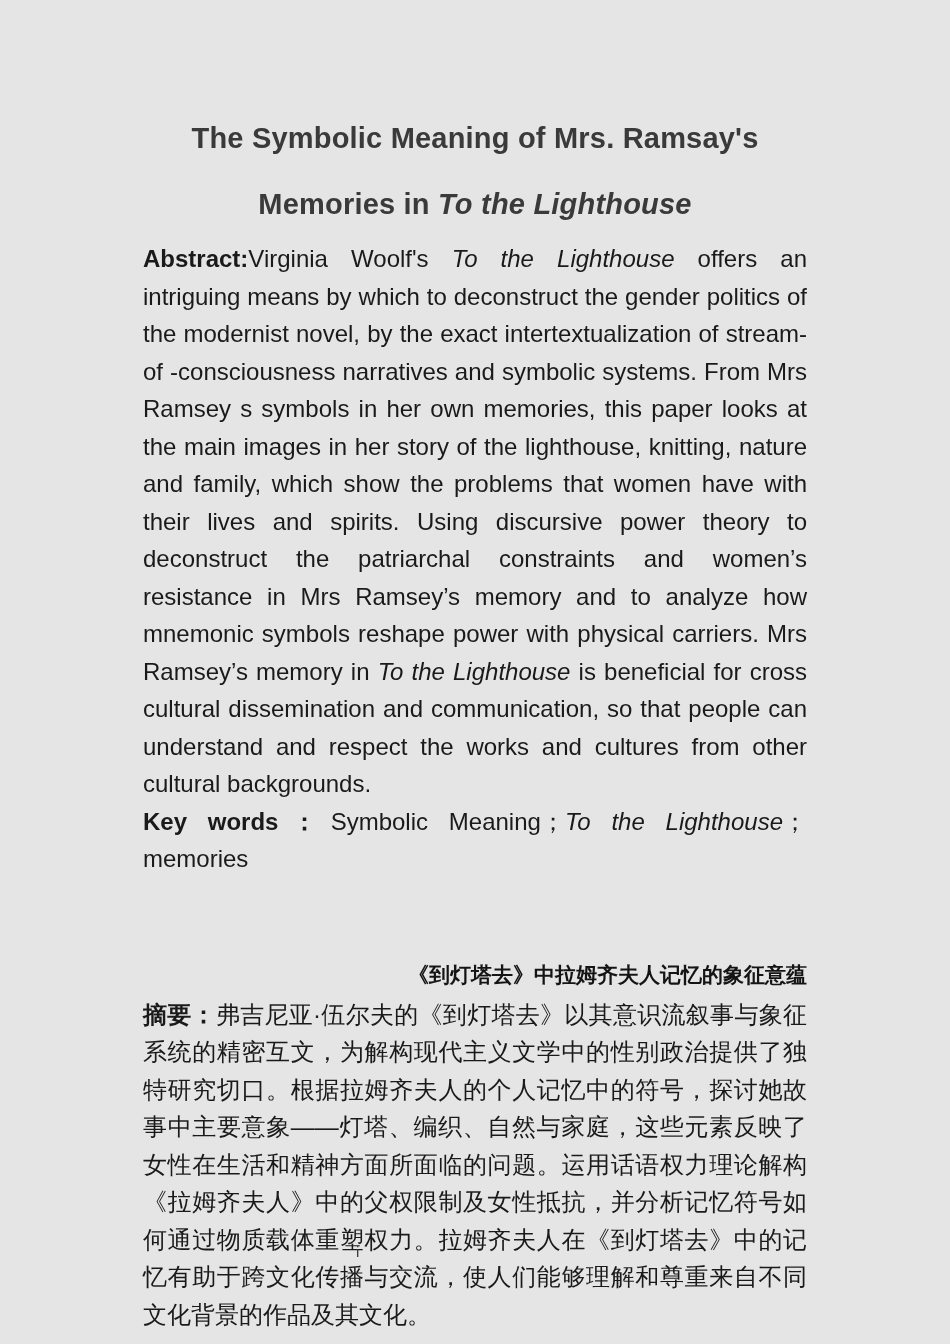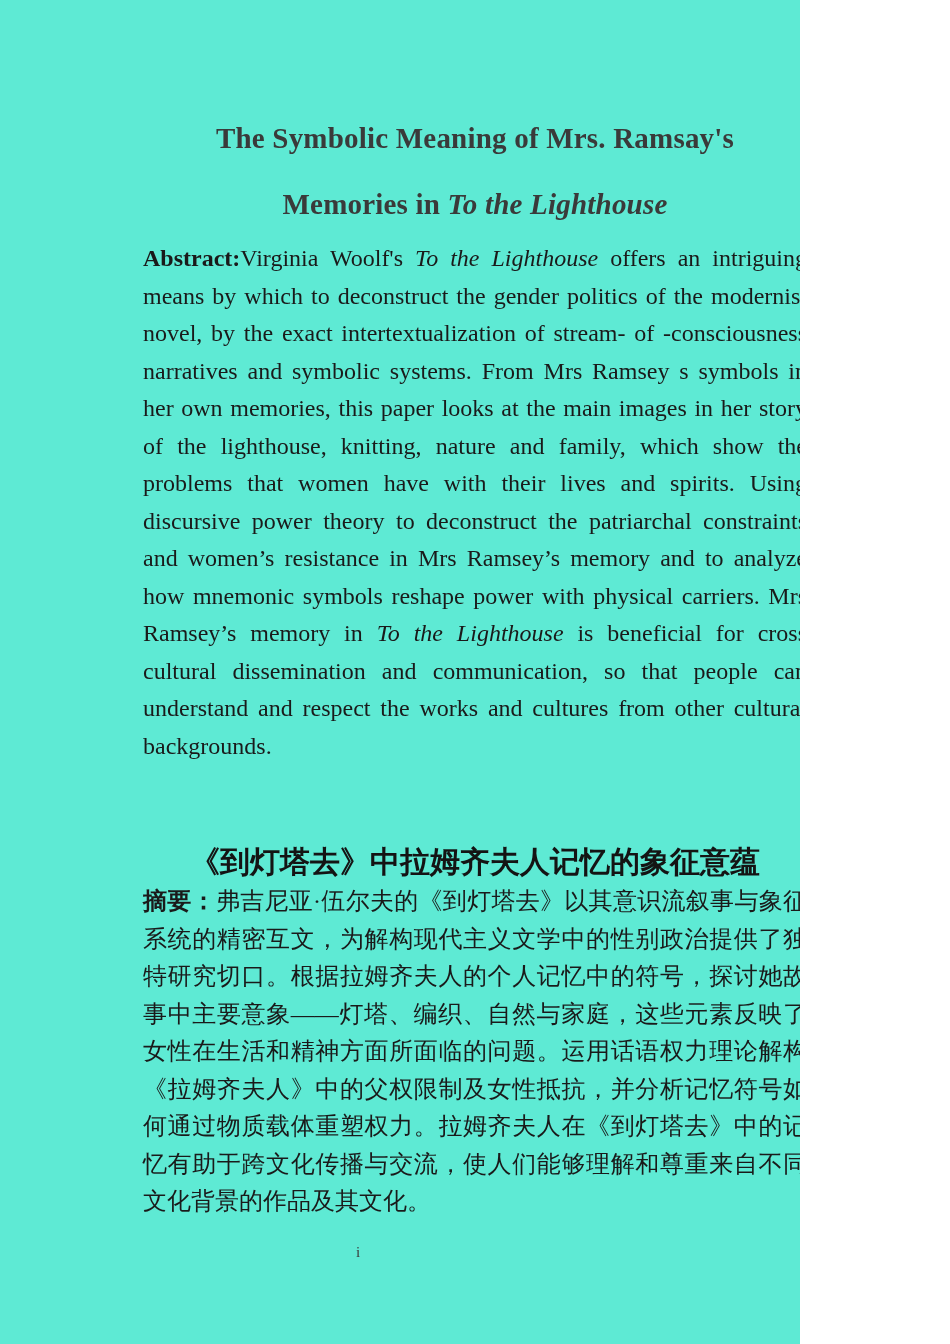--- a/index.html
+++ b/index.html
@@ -1,22 +1,22 @@
 <!DOCTYPE html>
 <html><head>
 <meta charset="utf-8">
 <style>
   html, body { margin: 0; padding: 0; background: #ffffff; }
   .page {
     position: relative;
-    width: 800px;
+    width: 950px;
     height: 1344px;
-    background: #5eead4;
+    background: #e5e5e5;
     overflow: hidden;
-    font-family: Liberation Serif, serif;
+    font-family: Liberation Sans, sans-serif;
     color: #1a1a1a;
   }
   .content {
     position: absolute;
     left: 143px;
     top: 0;
     width: 664px;
   }
   .title-en {
     margin: 105px 0 0 0;
@@ -31,24 +31,24 @@
     margin: 0;
     font-size: 24px;
     line-height: 37.5px;
     text-align: justify;
     color: #1a1a1a;
   }
   .abstract-en { margin-top: 3px; }
   .label { font-weight: bold; }
   .title-zh {
     margin: 76px 0 0 0;
-    font-size: 30px;
+    font-size: 21px;
     line-height: 42px;
     font-weight: bold;
-    text-align: center;
+    text-align: right;
     color: #141414;
   }
   .abstract-zh { margin-top: 0; }
   .kw-line i, .abstract-en i, .title-en i { font-style: italic; }
   .footer-page {
     position: absolute;
     left: 356px;
     top: 1242px;
     font-size: 15px;
     line-height: 20px;
@@ -61,20 +61,22 @@
 <div class="page">
   <div class="content">
 
     <h1 class="title-en"><span>The Symbolic Meaning of Mrs. Ramsay's</span><br>
       <span>Memories in </span><i>To the Lighthouse</i>
     </h1>
 
     <p class="para abstract-en"><b class="label">Abstract:</b><span>Virginia Woolf's </span><i>To the Lighthouse</i><span> offers an intriguing means by which to deconstruct the gender politics of the modernist novel, by the exact intertextualization of stream- of -consciousness narratives and symbolic systems. From Mrs Ramsey s symbols in her own memories, this paper looks at the main images in her story of the lighthouse, knitting, nature and family, which show the problems that women have with their lives and spirits. Using discursive power theory to deconstruct the patriarchal constraints and women’s resistance in Mrs Ramsey’s memory and to analyze how mnemonic symbols reshape power with physical carriers. Mrs Ramsey’s memory in </span><i>To the Lighthouse</i><span> is beneficial for cross cultural dissemination and communication, so that people can understand and respect the works and cultures from other cultural backgrounds.</span>
     </p>
 
+    <p class="para kw-line"><b class="label">Key words：</b><span>Symbolic Meaning</span><span>；</span><i>To the Lighthouse</i><span>；</span><span>memories</span>
+    </p>
 
     <h1 class="title-zh">《到灯塔去》中拉姆齐夫人记忆的象征意蕴</h1>
 
     <p class="para abstract-zh"><b class="label">摘要：</b><span>弗吉尼亚·伍尔夫的《到灯塔去》以其意识流叙事与象征系统的精密互文，为解构现代主义文学中的性别政治提供了独特研究切口。根据拉姆齐夫人的个人记忆中的符号，探讨她故事中主要意象——灯塔、编织、自然与家庭，这些元素反映了女性在生活和精神方面所面临的问题。运用话语权力理论解构《拉姆齐夫人》中的父权限制及女性抵抗，并分析记忆符号如何通过物质载体重塑权力。拉姆齐夫人在《到灯塔去》中的记忆有助于跨文化传播与交流，使人们能够理解和尊重来自不同文化背景的作品及其文化。</span>
     </p>
 
 
   </div>
 
   <div class="footer-page">i</div>

